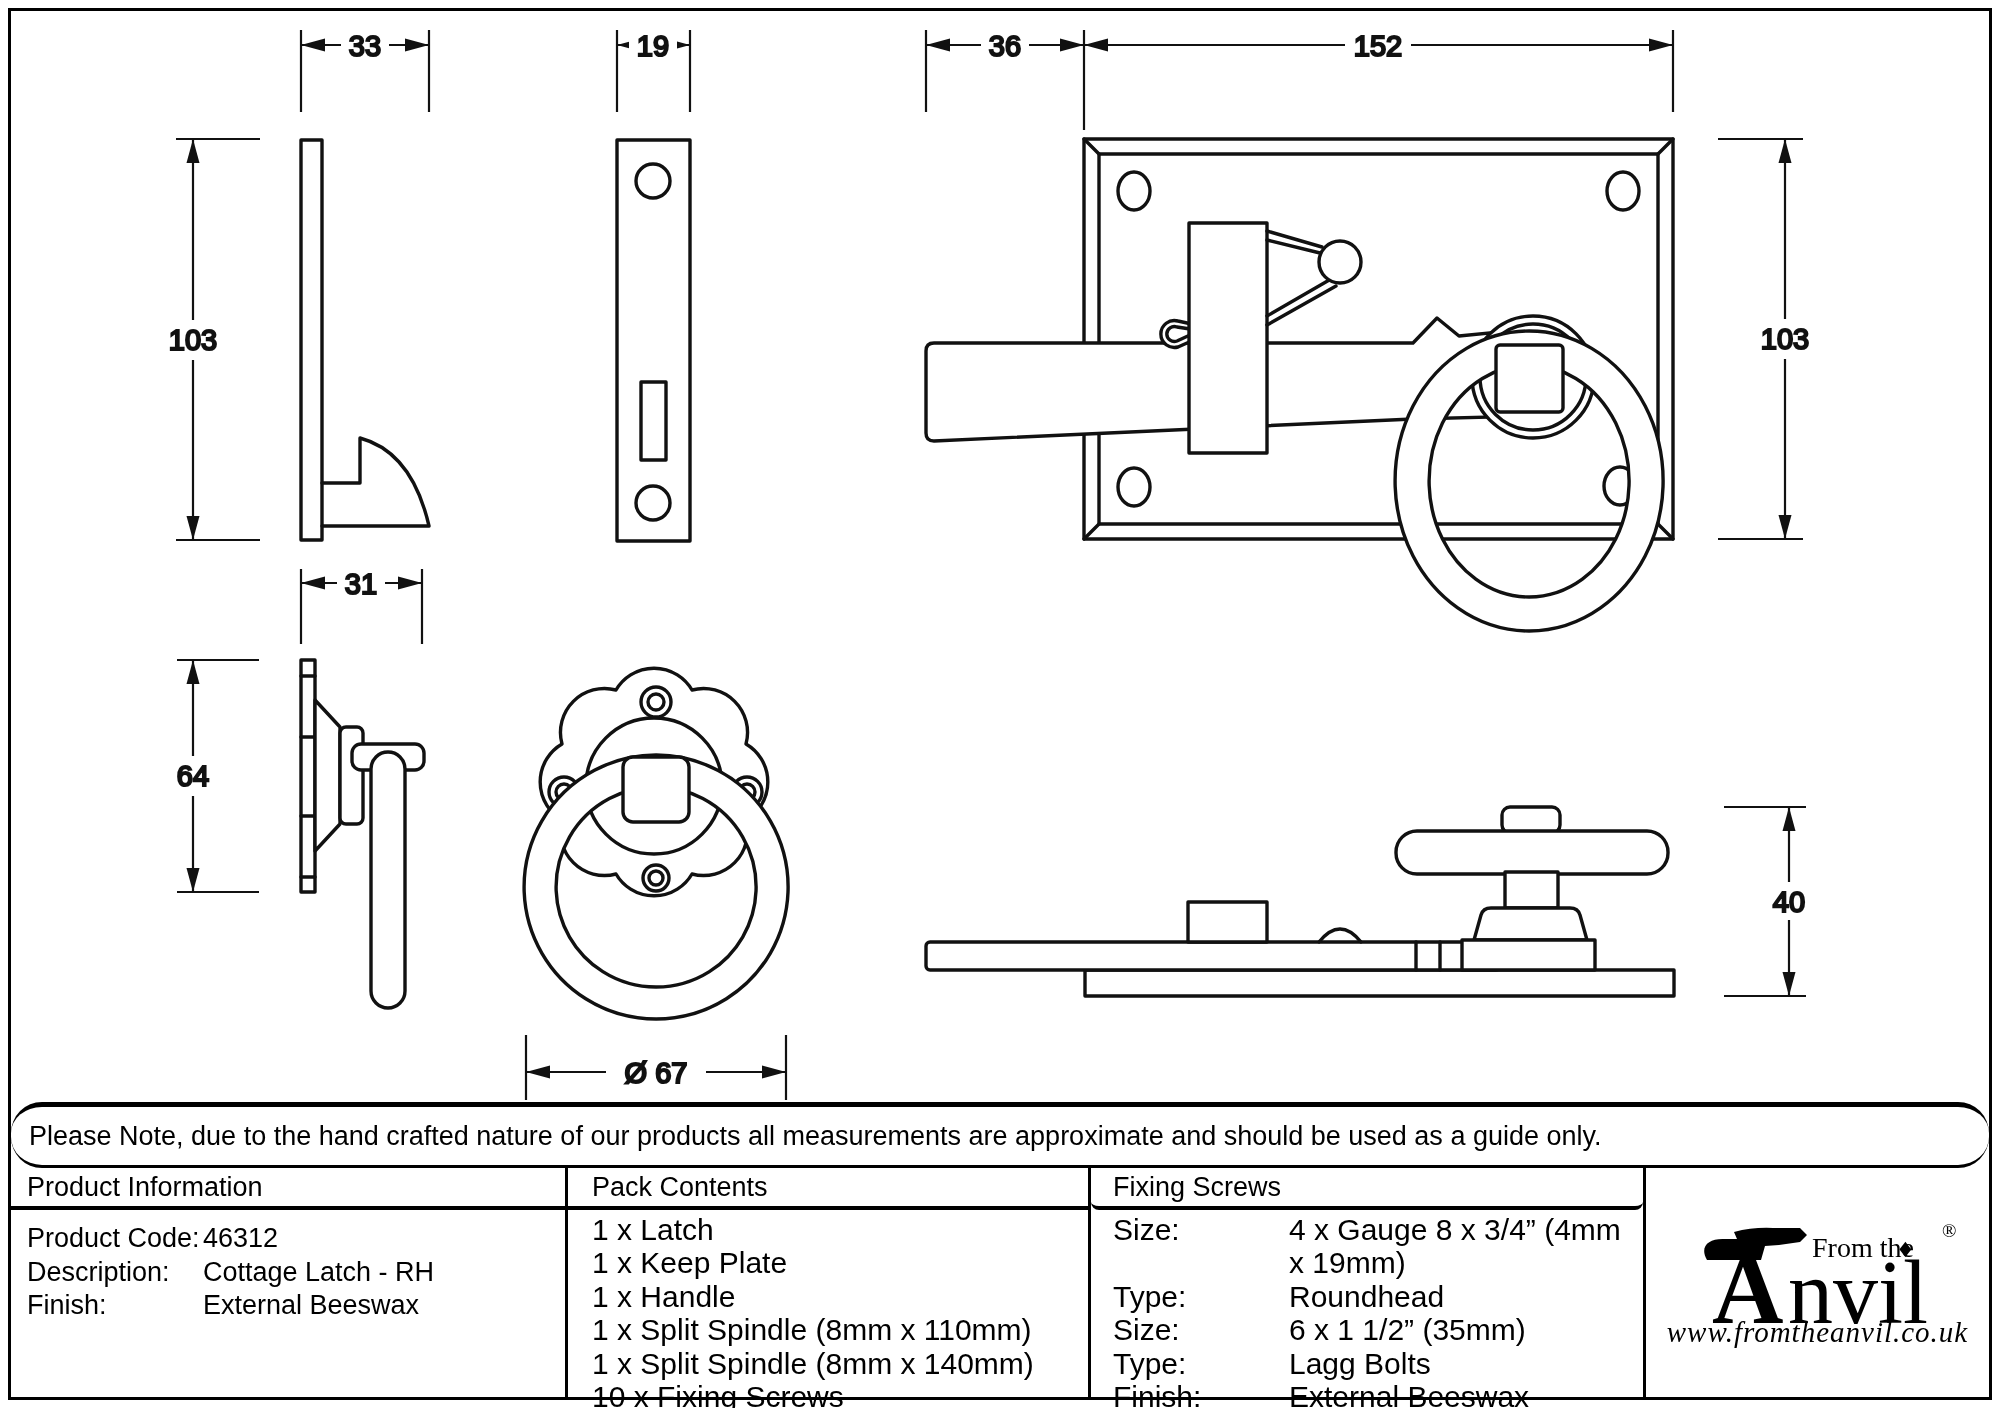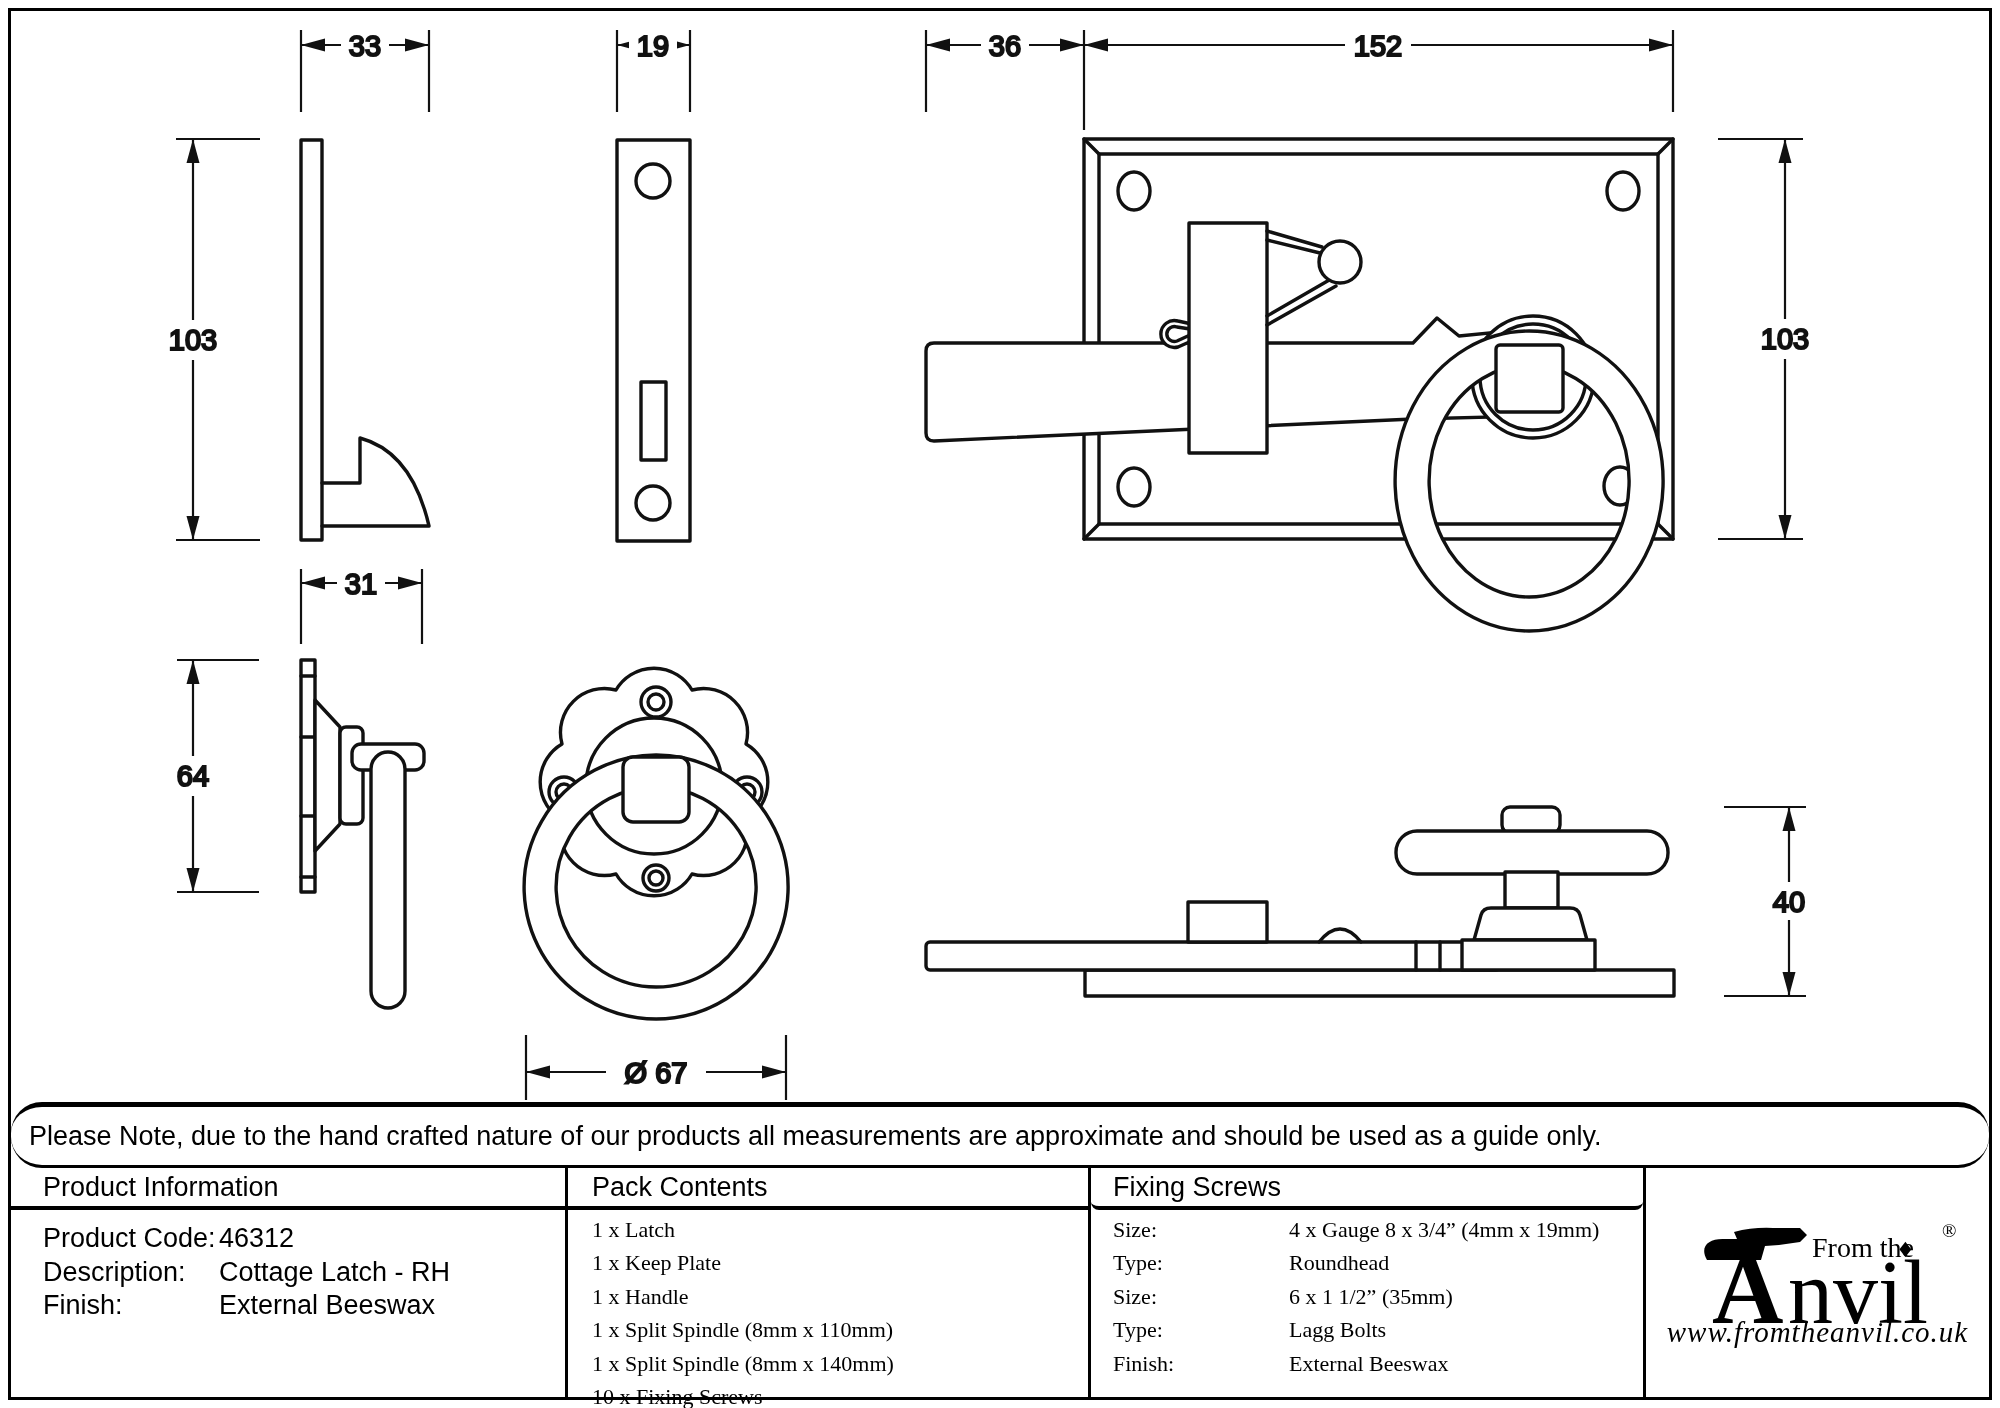--- a/index.html
+++ b/index.html
@@ -12,28 +12,28 @@
   
   .note-row{position:absolute;left:11px;top:1102px;width:1978px;height:66px;
     border-top:5px solid #000;border-bottom:3px solid #000;box-sizing:border-box;
     display:flex;align-items:center;padding-left:18px;font-size:27px;border-radius:31px;}
 
   
   .tcol{position:absolute;top:1168px;height:229px;box-sizing:border-box;}
   .tcol-border{border-right:3px solid #000;}
   .cell-header{height:42px;box-sizing:border-box;border-bottom:4px solid #000;
     display:flex;align-items:center;font-size:27px;}
-  .col-pad1{padding-left:32px;}
+  .col-pad1{padding-left:16px;}
   .col-pad2{padding-left:24px;}
   .col-pad3{padding-left:22px;border-radius:8px;}
   .kv-body{padding-top:12px;}
   .kv-row{display:flex;line-height:33.5px;font-size:27px;}
   .kv-label{width:176px;flex:none;}
   .list-body{padding-top:3px;}
-  .list-row{line-height:33.4px;font-size:22px;font-family:Liberation Serif, serif;}
+  .list-row{line-height:33.4px;font-size:30px;}
 
   
   .logo-cell{position:absolute;left:1646px;top:1168px;width:343px;height:229px;}
   .logo-a{position:absolute;left:66px;top:72px;font-family:"Liberation Serif",serif;
     font-weight:bold;font-size:99px;line-height:1;letter-spacing:-2px;}
   .logo-rest{position:absolute;left:142px;top:80px;font-family:"Liberation Serif",serif;
     font-size:90px;line-height:1;}
   .logo-tag{position:absolute;left:166px;top:64px;font-family:"Liberation Serif",serif;
     font-size:28px;}
   .logo-diamond{position:absolute;left:250px;top:70px;font-family:"DejaVu Sans",sans-serif;

